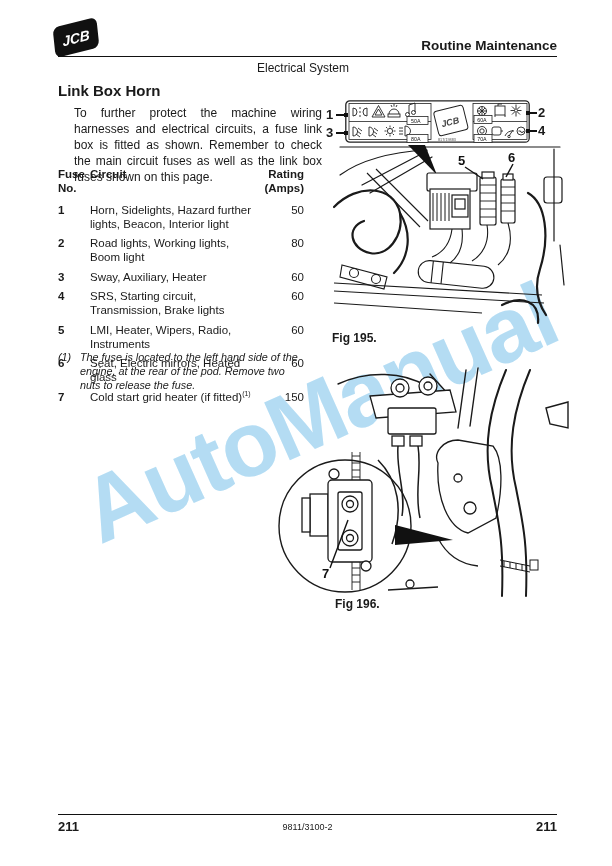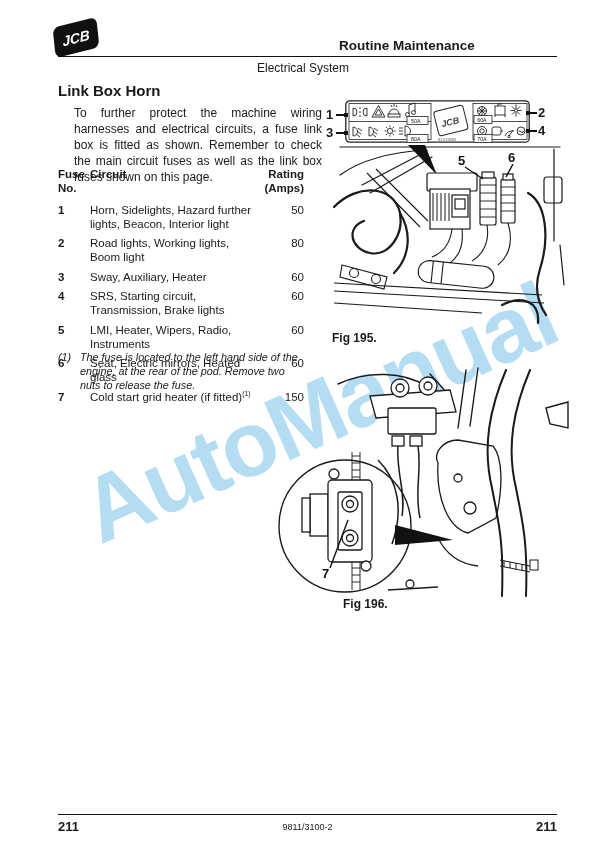--- a/index.html
+++ b/index.html
@@ -18,21 +18,21 @@
   }
   .layer{position:relative;z-index:1;}
   
   #jcb-logo{
     left:55px;top:24px;width:42px;height:27px;background:#111;
     border-radius:5px;transform:rotate(-14deg) skewX(-8deg);
     display:flex;align-items:center;justify-content:center;
     color:#fff;font-weight:bold;font-style:italic;font-size:14px;
     box-shadow:0 0 0 1.5px #111;
   }
-  #hdr-title{left:257px;top:38px;width:300px;text-align:center;font-size:13.5px;font-weight:bold;}
+  #hdr-title{left:257px;top:38px;width:300px;text-align:right;font-size:13.5px;font-weight:bold;}
   #hdr-rule{left:58px;top:56px;width:499px;height:0;border-top:1.6px solid #111;}
   #hdr-sub{left:257px;top:61px;width:300px;text-align:left;font-size:12px;}
   
   #section-title{left:58px;top:82px;width:250px;font-size:15px;font-weight:bold;}
   #intro{left:74px;top:106px;width:248px;font-size:12px;line-height:1.33;text-align:justify;}
   #fuse-table{left:58px;top:168px;width:246px;font-size:11.5px;}
   .t-head,.t-row{display:grid;grid-template-columns:32px 166px 48px;column-gap:0;}
   .t-head{font-weight:bold;line-height:1.2;margin-bottom:7px;}
   .t-row{margin-bottom:5.5px;line-height:1.22;}
   .c-no{font-weight:bold;}
@@ -335,19 +335,19 @@
         <circle cx="32" cy="136" r="3.5"></circle>
       <circle cx="32" cy="170" r="8"></circle>
         <circle cx="32" cy="170" r="3.5"></circle>
       <circle cx="16" cy="106" r="5"></circle>
         <circle cx="48" cy="198" r="5"></circle>
     </g>
     <polygon points="77,157 77,177 135,172" fill="#111"></polygon>
     <text class="co" x="4" y="210">7</text>
     <path d="M12,200 L30,152" stroke="#111" stroke-width="1.4" fill="none"></path>
   </svg>
-  <div class="fig-caption" style="left:343px;top:597px;width:210px;">Fig 196.</div>
+  <div class="fig-caption" style="left:335px;top:597px;width:210px;">Fig 196.</div>
 
   <div id="ftr-rule" class="abs"></div>
   <div id="ftr-left" class="abs">211</div>
   <div id="ftr-center" class="abs">9811/3100-2</div>
   <div id="ftr-right" class="abs">211</div>
 </div>
 
 </body></html>

